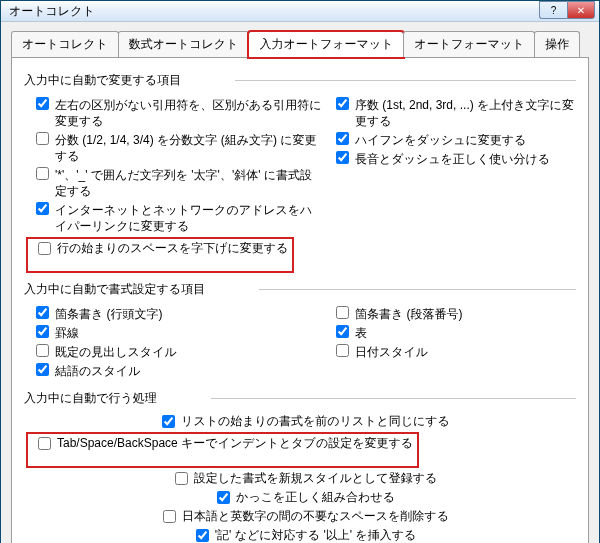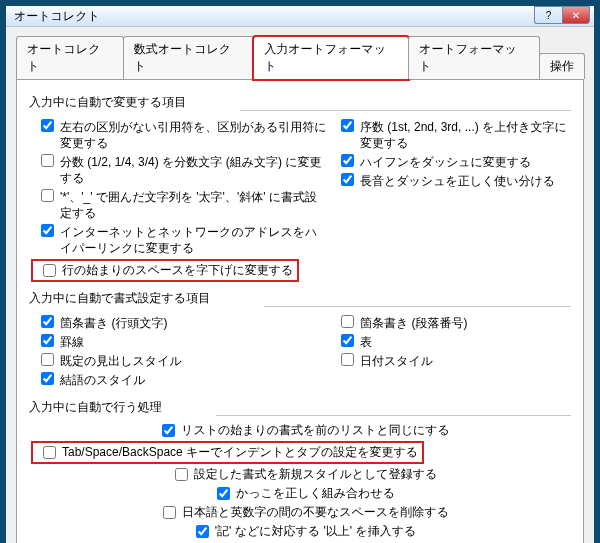--- a/index.html
+++ b/index.html
@@ -8,21 +8,21 @@
     font-family: "MS UI Gothic", "Meiryo", sans-serif;
     font-size: 12px;
     background: #fff;
     width: 600px;
     height: 543px;
     overflow: hidden;
   }
   .window {
     width: 600px;
     height: 543px;
-    border: 6px solid #0c4a6e;
+    border: 1px solid #0c4a6e;
     background: #f0f0f0;
     display: flex;
     flex-direction: column;
   }
   .titlebar {
     height: 28px;
     background: linear-gradient(to bottom, #fdfefe 0%, #e8f1fb 40%, #d3e4f6 100%);
     border-bottom: 1px solid #b8c7d8;
     display: flex;
     align-items: center;
@@ -74,41 +74,41 @@
     border: 1px solid #9c9c9c;
     background: #fff;
     flex: 1;
     padding: 10px 12px 8px 12px;
     position: relative;
     top: 0;
     overflow: hidden;
   }
   .section-line {
     display: flex;
-    align-items: flex-end;
+    align-items: center;
     margin: 4px 0 6px 0;
     gap: 48px;
   }
   .section-line .txt { white-space: nowrap; margin-right: 6px; }
   .section-line .hr { flex: 1; border-top: 1px solid #c8c8c8; height: 0; }
   .row2 {
     display: flex;
   }
   .colL { width: 300px; }
   .colR { flex: 1; }
   .chk {
     display: flex;
     align-items: flex-start;
     margin: 2px 0 3px 12px;
     line-height: 16px;
   }
   .chk input { margin: 0 6px 0 0; width: 13px; height: 13px; }
   .chk-wide { margin: 2px 0 3px 12px; display:flex; align-items:center; line-height:16px;justify-content:center;}
   .chk-wide input { margin: 0 6px 0 0; width:13px; height:13px;}
-  .redbox { border: 2px solid #d32020; padding: 1px 4px 1px 10px; margin-left: 2px; display:inline-flex; align-items:center;}
+  .redbox { border: 2px solid #d32020; padding: 1px 4px 14px 10px; margin-left: 2px; display:inline-flex; align-items:center;}
   .redbox .chk-inner { display:flex; align-items:center; }
   .redbox input { margin: 0 6px 0 0; width:13px; height:13px;}
   .spacer4 { height: 4px; }
 </style>
 </head>
 <body>
 
 <div class="window">
   <div class="titlebar">
     <span class="titlebar-title">オートコレクト</span>

